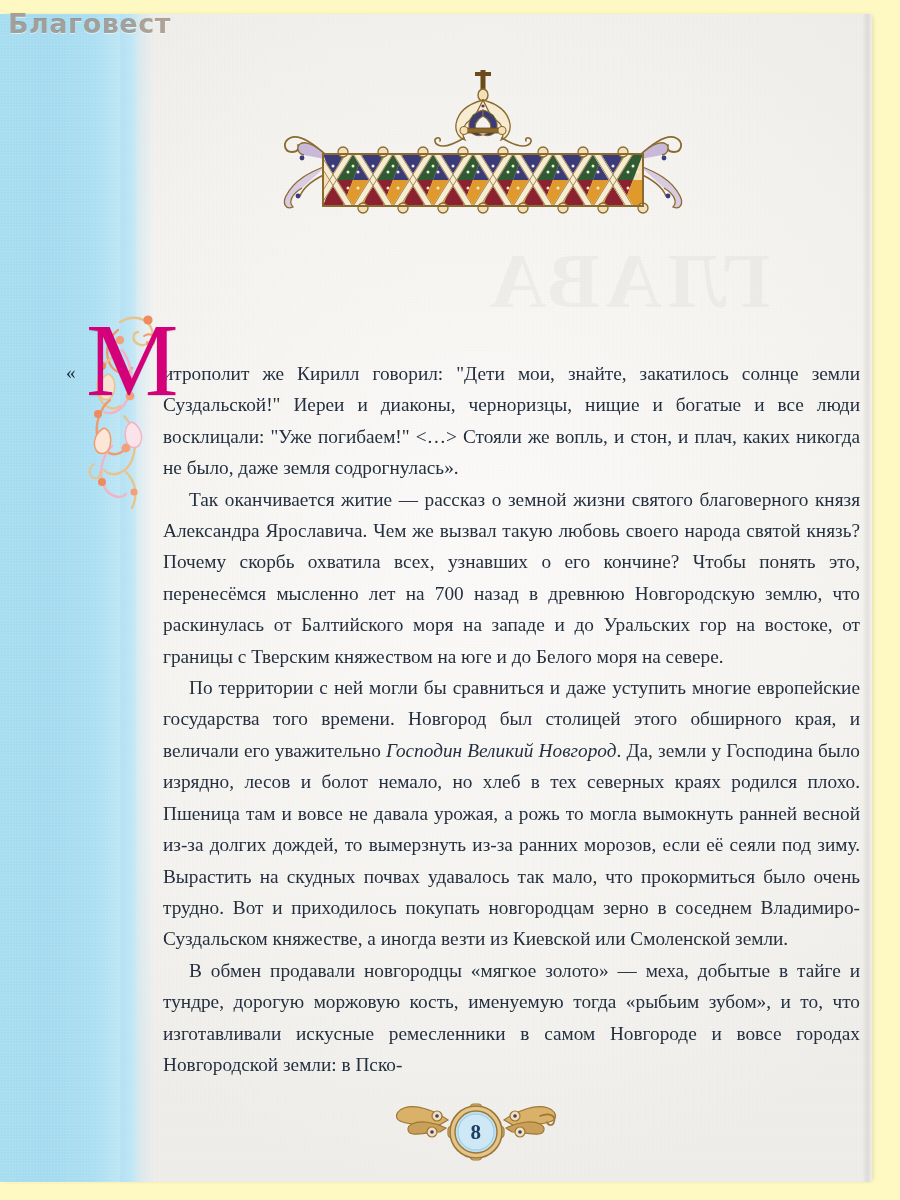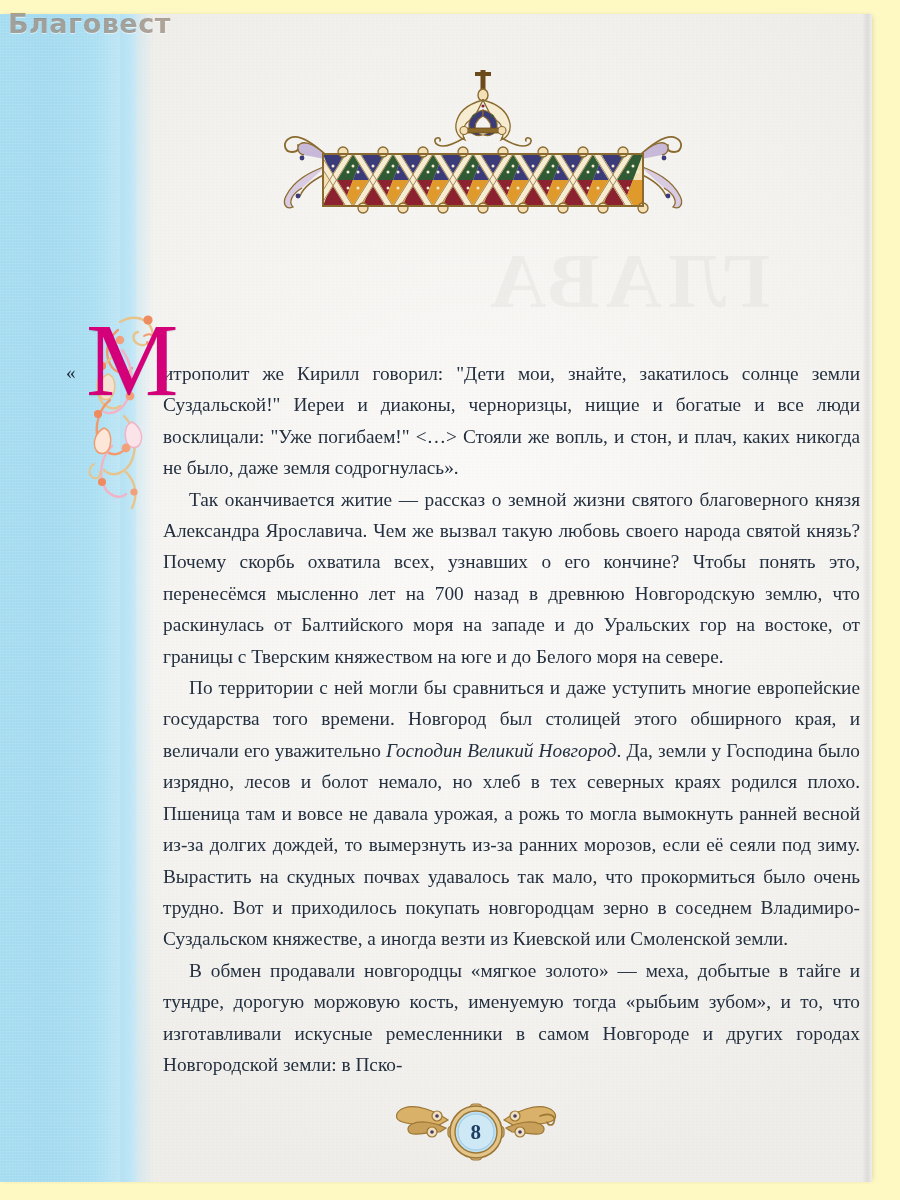--- a/index.html
+++ b/index.html
@@ -538,21 +538,21 @@
     </svg>
     <div class="dropcap-letter">М</div>
   </div>
 
   <div class="open-quote">«</div>
 
   <div class="text-column">
     <p class="body-par par-quote"><span>итрополит же Кирилл говорил: "Дети мои, знайте, закатилось солнце земли Суздальской!" Иереи и диаконы, черноризцы, нищие и богатые и все люди восклицали: "Уже погибаем!" &lt;…&gt; Стояли же вопль, и стон, и плач, каких никогда не было, даже земля содрогнулась».</span></p>
     <p class="body-par"><span>Так оканчивается житие — рассказ о земной жизни святого благоверного князя Александра Ярославича. Чем же вызвал такую любовь своего народа святой князь? Почему скорбь охватила всех, узнавших о его кончине? Чтобы понять это, перенесёмся мысленно лет на 700 назад в древнюю Новгородскую землю, что раскинулась от Балтийского моря на западе и до Уральских гор на востоке, от границы с Тверским княжеством на юге и до Белого моря на севере.</span></p>
     <p class="body-par"><span>По территории с ней могли бы сравниться и даже уступить многие европейские государства того времени. Новгород был столицей этого обширного края, и величали его уважительно </span><i>Господин Великий Новгород</i><span>. Да, земли у Господина было изрядно, лесов и болот немало, но хлеб в тех северных краях родился плохо. Пшеница там и вовсе не давала урожая, а рожь то могла вымокнуть ранней весной из-за долгих дождей, то вымерзнуть из-за ранних морозов, если её сеяли под зиму. Вырастить на скудных почвах удавалось так мало, что прокормиться было очень трудно. Вот и приходилось покупать новгородцам зерно в соседнем Владимиро-Суздальском княжестве, а иногда везти из Киевской или Смоленской земли.</span></p>
-    <p class="body-par"><span>В обмен продавали новгородцы «мягкое золото» — меха, добытые в тайге и тундре, дорогую моржовую кость, именуемую тогда «рыбьим зубом», и то, что изготавливали искусные ремесленники в самом Новгороде и других городах Новгородской земли: в Пско-</span></p>
+    <p class="body-par"><span>В обмен продавали новгородцы «мягкое золото» — меха, добытые в тайге и тундре, дорогую моржовую кость, именуемую тогда «рыбьим зубом», и то, что изготавливали искусные ремесленники в самом Новгороде и вовсе городах Новгородской земли: в Пско-</span></p>
   </div>
 
   <div class="footer-ornament">
     <svg viewBox="0 0 172 82" xmlns="http://www.w3.org/2000/svg">
 
       <g>
         <path d="M58 26 C44 16 26 10 14 14 C6 17 4 24 10 27 C18 31 32 30 44 34 Z" fill="#d9b168" stroke="#9c7634" stroke-width="1.2"></path>
         <path d="M56 34 C44 28 30 26 22 30 C16 33 17 39 23 40 C30 41 40 38 50 38 Z" fill="#c9a05a" stroke="#9c7634" stroke-width="1.2"></path>
         <circle cx="47" cy="22" r="5" fill="#efe0c0" stroke="#9c7634" stroke-width="1.2"></circle>
         <circle cx="47" cy="22" r="1.8" fill="#4a3a6a"></circle>

